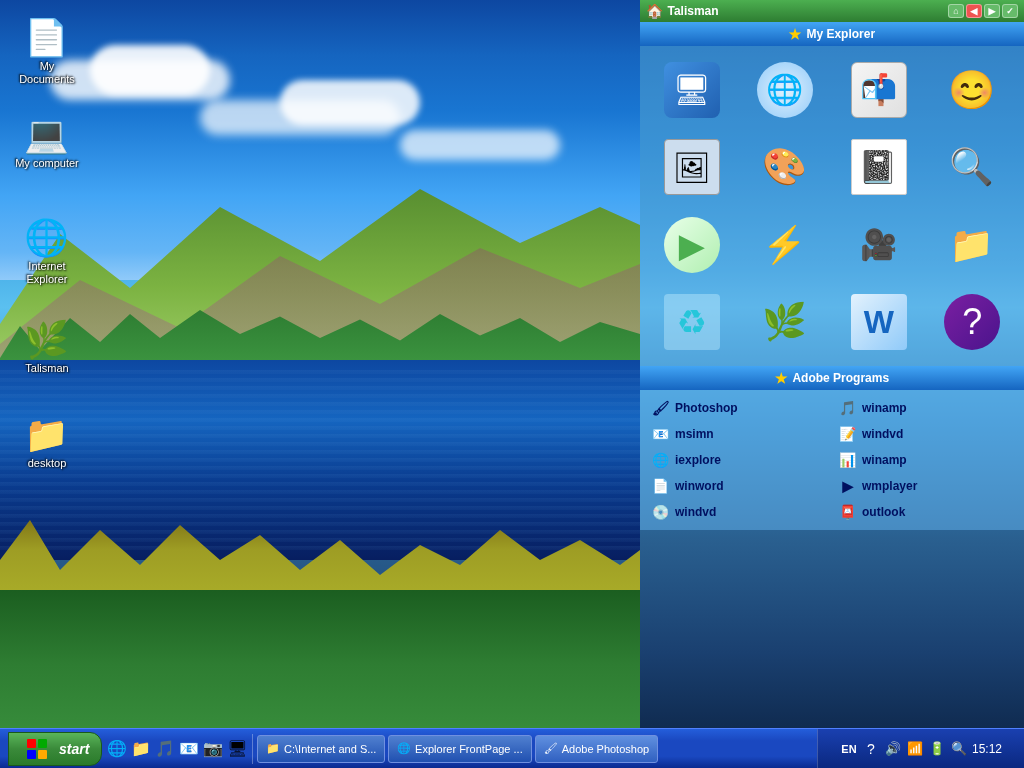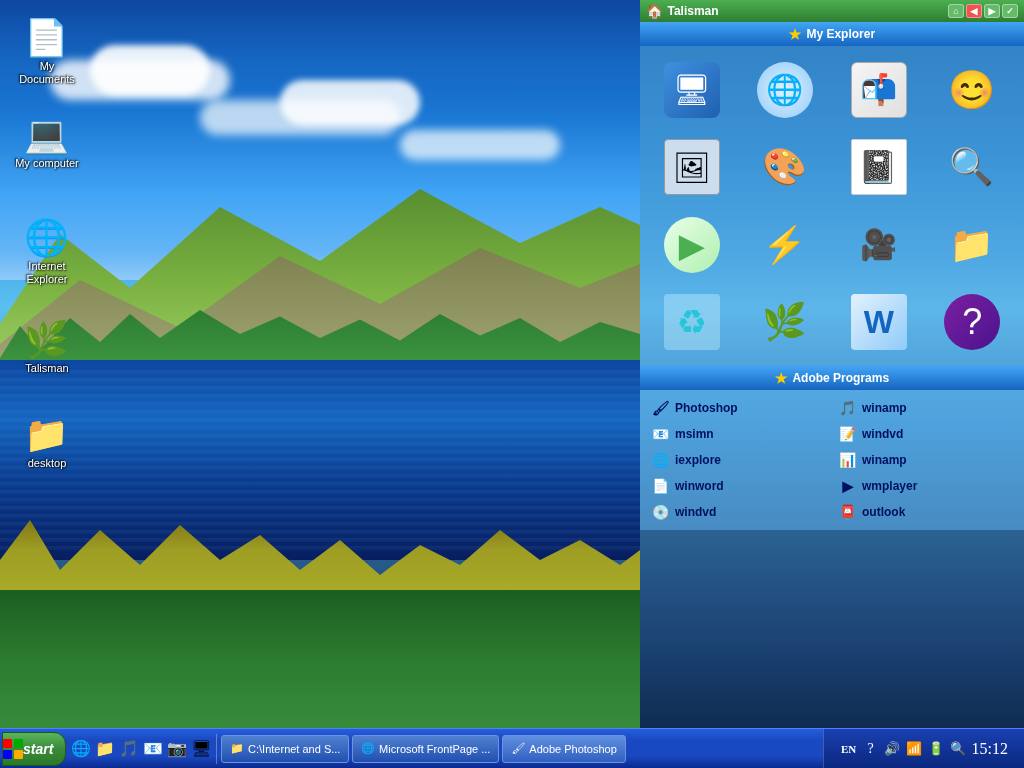--- a/index.html
+++ b/index.html
@@ -192,31 +192,31 @@
       height: 40px;
       background: linear-gradient(180deg, #245edb 0%, #1a48c0 30%, #1a48c0 70%, #0a2a90 100%);
       display: flex;
       align-items: center;
       border-top: 1px solid #5080ff;
     }
 
     #start-button {
       display: flex;
       align-items: center;
-      gap: 0;
+      gap: 12px;
       background: linear-gradient(180deg, #5ab55a 0%, #3a8a3a 50%, #2a7a2a 100%);
       border: 1px solid #1a5a1a;
       border-radius: 0 12px 12px 0;
-      padding: 4px 12px 4px 0;
+      padding: 4px 12px 4px 18px;
       height: 34px;
       cursor: pointer;
       color: white;
       font-size: 14px;
       font-weight: bold;
-      margin-left: 2px;
+      margin-left: 8px;
     }
 
     .start-logo {
       width: 20px;
       height: 20px;
       display: flex;
       align-items: center;
       justify-content: center;
     }
 
@@ -274,40 +274,39 @@
       cursor: pointer;
       white-space: nowrap;
       overflow: hidden;
       max-width: 200px;
     }
 
     #system-tray {
       display: flex;
       align-items: center;
       gap: 4px;
-      padding: 0 16px;
+      padding: 0 22px;
       height: 100%;
       background: linear-gradient(180deg, #1a40b0 0%, #0a2880 100%);
       border-left: 1px solid rgba(255,255,255,0.2);
-      font-family: Liberation Serif, serif;
     }
 
     .tray-icon {
       width: 18px;
       height: 18px;
       display: flex;
       align-items: center;
       justify-content: center;
       font-size: 13px;
       cursor: pointer;
     }
 
     .tray-time {
       color: white;
-      font-size: 16px;
+      font-size: 12px;
       text-align: center;
       cursor: pointer;
     }
 
     .tray-lang {
       color: white;
       font-size: 11px;
       font-weight: bold;
       cursor: pointer;
     }
@@ -537,21 +536,21 @@
       <div class="quick-icon">🖥</div>
     </div>
 
     <div id="taskbar-items">
       <div class="taskbar-window-btn">
         <span>📁</span>
         <span>C:\Internet and S...</span>
       </div>
       <div class="taskbar-window-btn">
         <span>🌐</span>
-        <span>Microsoft FrontPage ...</span>
+        <span>Explorer FrontPage ...</span>
       </div>
       <div class="taskbar-window-btn" style="background:linear-gradient(180deg,#6090e0,#3060c0);">
         <span>🖌</span>
         <span>Adobe Photoshop</span>
       </div>
     </div>
 
     <div id="system-tray">
       <div class="tray-icon">
         <span class="tray-lang">EN</span>

